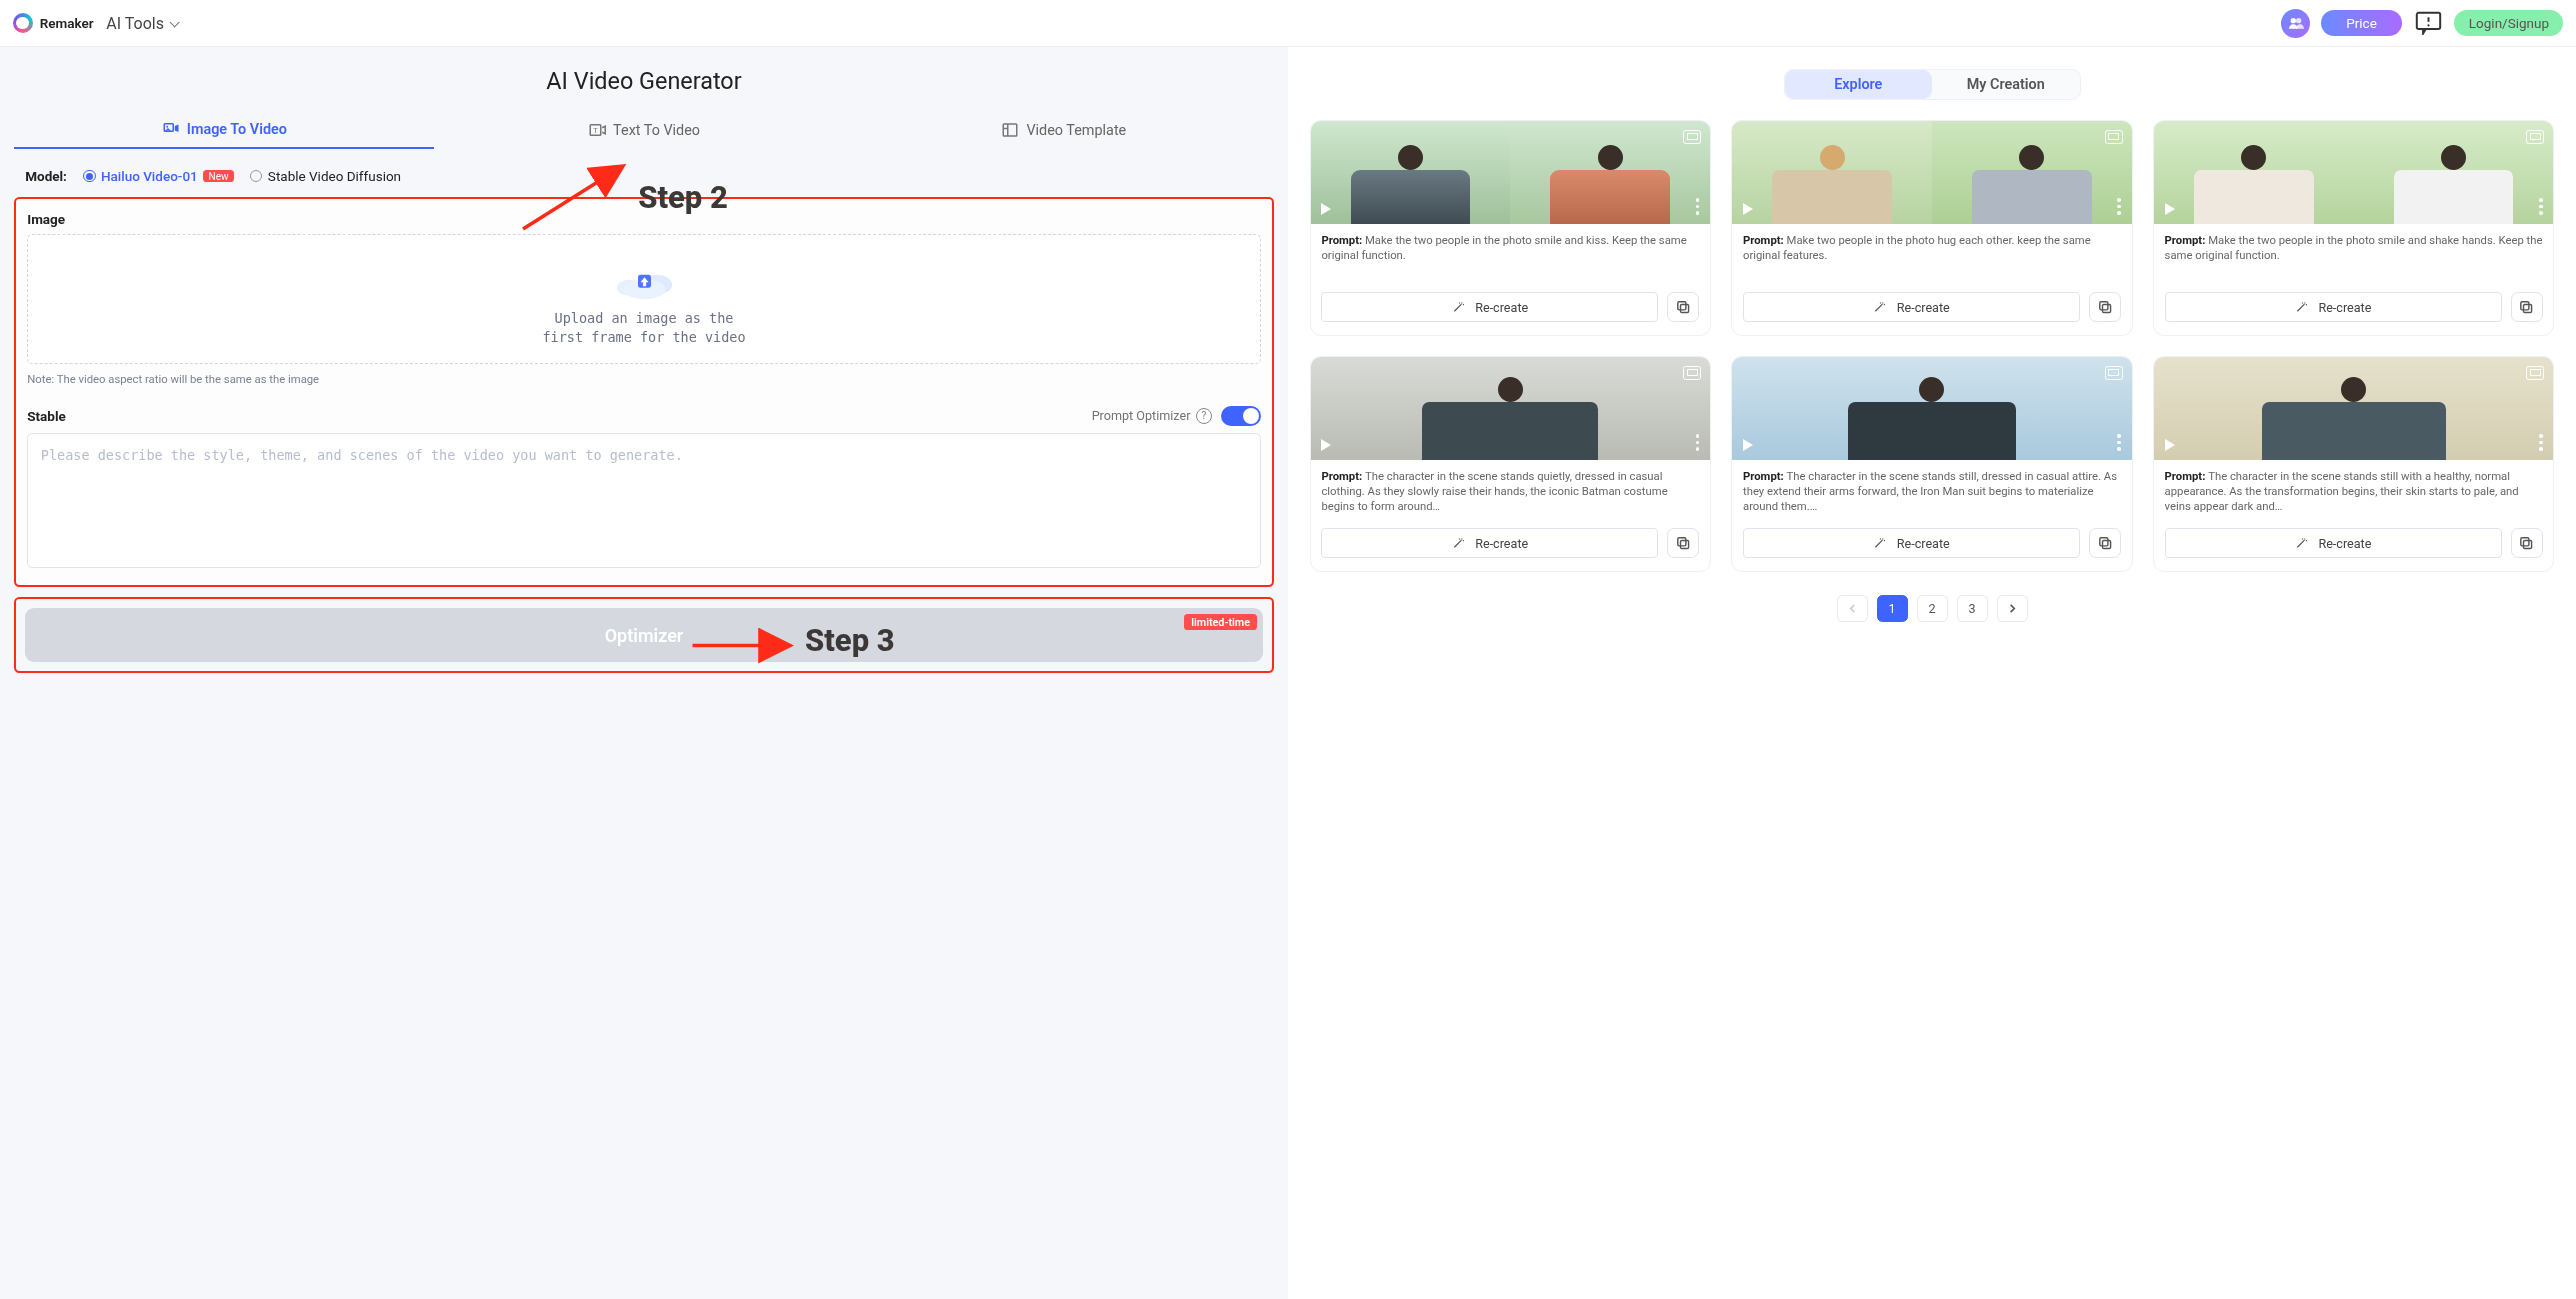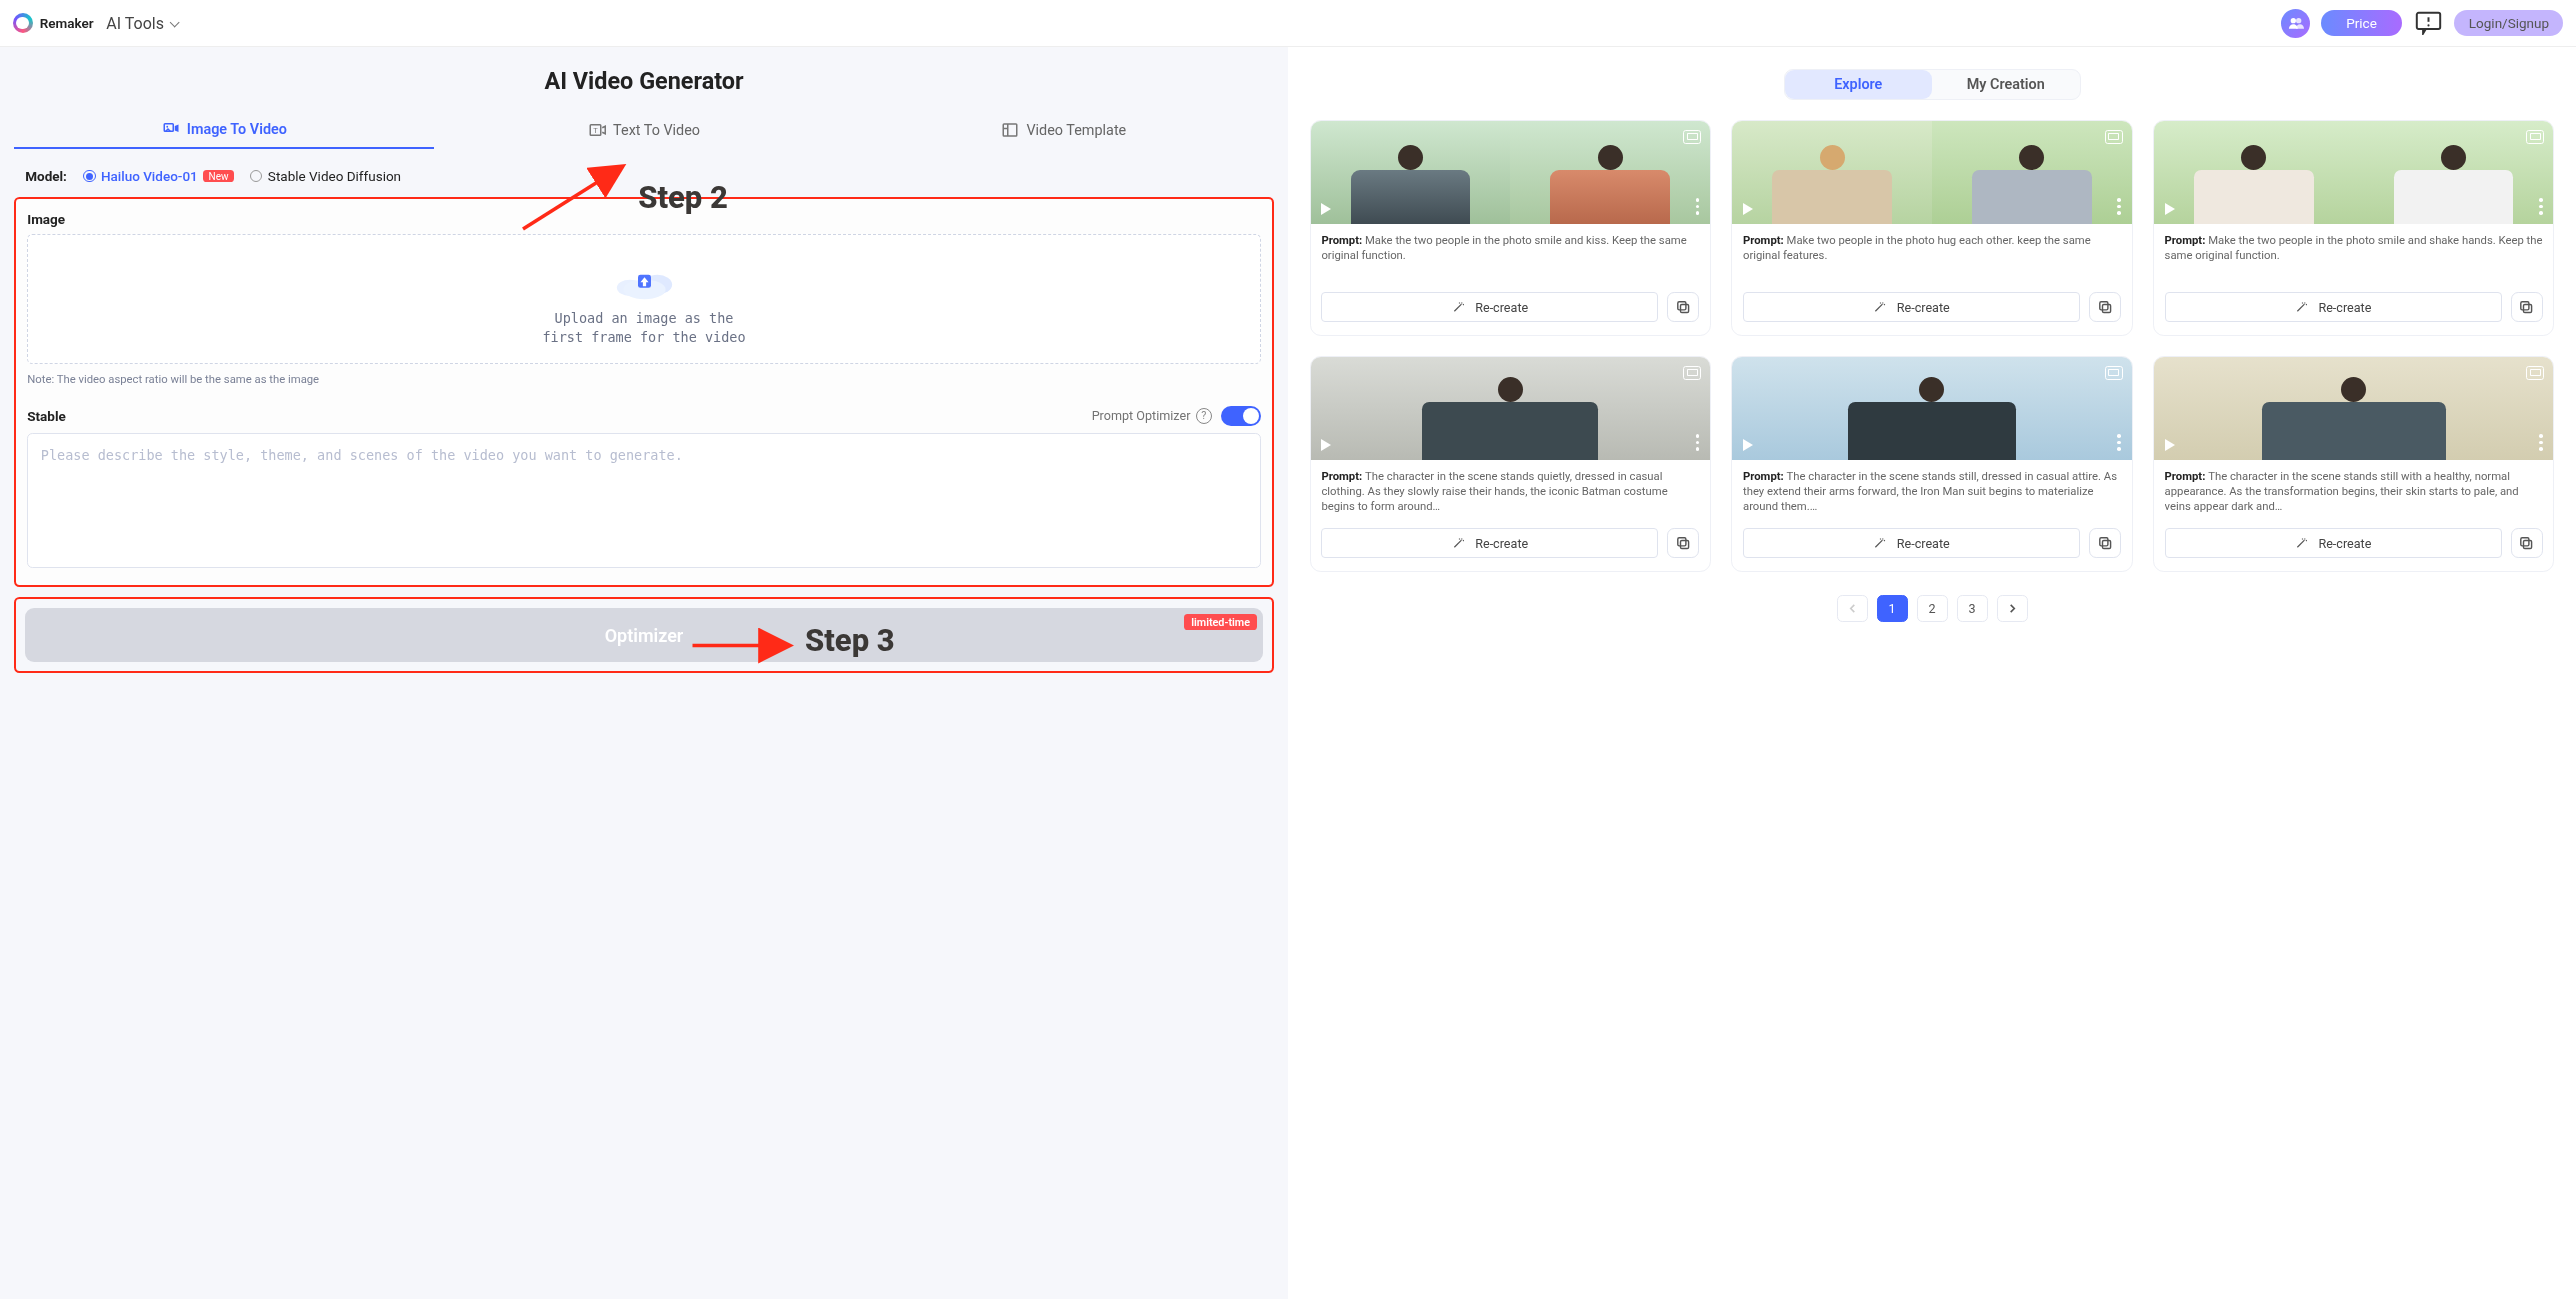--- a/index.html
+++ b/index.html
@@ -11,27 +11,27 @@
   .logo-icon { width:20px; height:20px; border-radius:50%; background:conic-gradient(from 180deg,#ff5680,#7353ff,#17c5cb,#ff5680); position:relative; }
   .logo-icon::after{content:"";position:absolute;inset:3.6px;border-radius:50%;background:#fff;}
   .ai-tools { display:flex; align-items:center; gap:5.4px; font-size:16px; color:#444; cursor:pointer; }
   .chev-down { width:10.8px; height:10.8px; display:inline-block; position:relative; }
   .chev-down::before{content:"";position:absolute;top:1.8px;left:1.8px;width:6.3px;height:6.3px;border-right:1.8px solid #777;border-bottom:1.8px solid #777;transform:rotate(45deg);}
   .nav-spacer{flex:1;}
   .nav-right{display:flex;align-items:center;gap:10.8px;}
   .circle-grad{width:29px;height:29px;border-radius:50%;background:linear-gradient(135deg,#6b8bff,#a96bff);display:flex;align-items:center;justify-content:center;color:#fff;cursor:pointer;}
   .price-btn{background:linear-gradient(90deg,#6b8bff,#a96bff);color:#fff;padding:5.4px 25px;border-radius:16px;font-size:13.5px;cursor:pointer;}
   .feedback-icon{width:31px;height:25px;display:flex;align-items:center;justify-content:center;cursor:pointer;}
-  .login-btn{background:#c4b5fd;color:#555;padding:5.4px 14.4px;border-radius:16px;font-size:13.5px;cursor:pointer;}
+  .login-btn{background:#86efac;color:#555;padding:5.4px 14.4px;border-radius:16px;font-size:13.5px;cursor:pointer;}
 
   .main-area{display:flex;min-height:calc(100vh - 47px);}
   .left-pane{width:50%;padding:20px 14.4px 21.6px 14.4px;background:#f6f7fb;position:relative;}
   .right-pane{width:50%;padding:18px 21.6px 25px 21.6px;background:#fff;position:relative;}
 
-  .page-title{font-size:23.4px;font-weight:700;text-align:center;margin-bottom:16px;}
+  .page-title{font-size:23.4px;font-weight:400;text-align:center;margin-bottom:16px;}
 
   .tabs{display:flex;border-bottom:0.9px solid transparent;margin-bottom:18px;}
   .tab{flex:1;display:flex;align-items:center;justify-content:center;gap:7.2px;padding:9px 0;font-size:14.4px;color:#666;cursor:pointer;}
   .tab.active{color:#3f63ff;font-weight:600;border-bottom:2.7px solid #3f63ff;}
   .tab-icon{width:18px;height:18px;}
 
   .model-row{display:flex;align-items:center;gap:16px;font-size:13.5px;margin-bottom:12.6px;padding:0 10.8px;}
   .model-row .label{font-weight:700;}
   .radio{display:flex;align-items:center;gap:5.4px;cursor:pointer;}
   .radio-dot{width:12.6px;height:12.6px;border-radius:50%;border:1.8px solid #999;display:inline-block;position:relative;}

